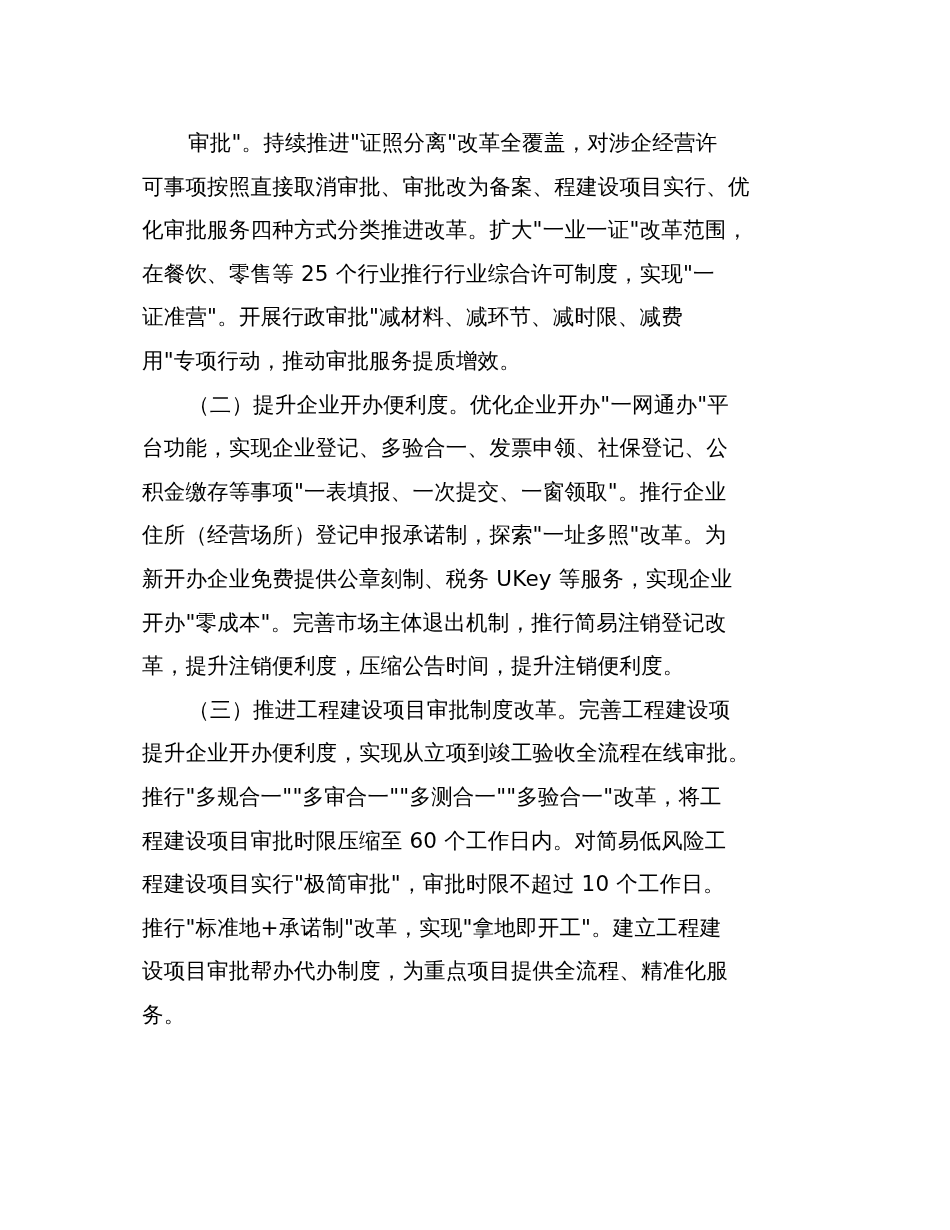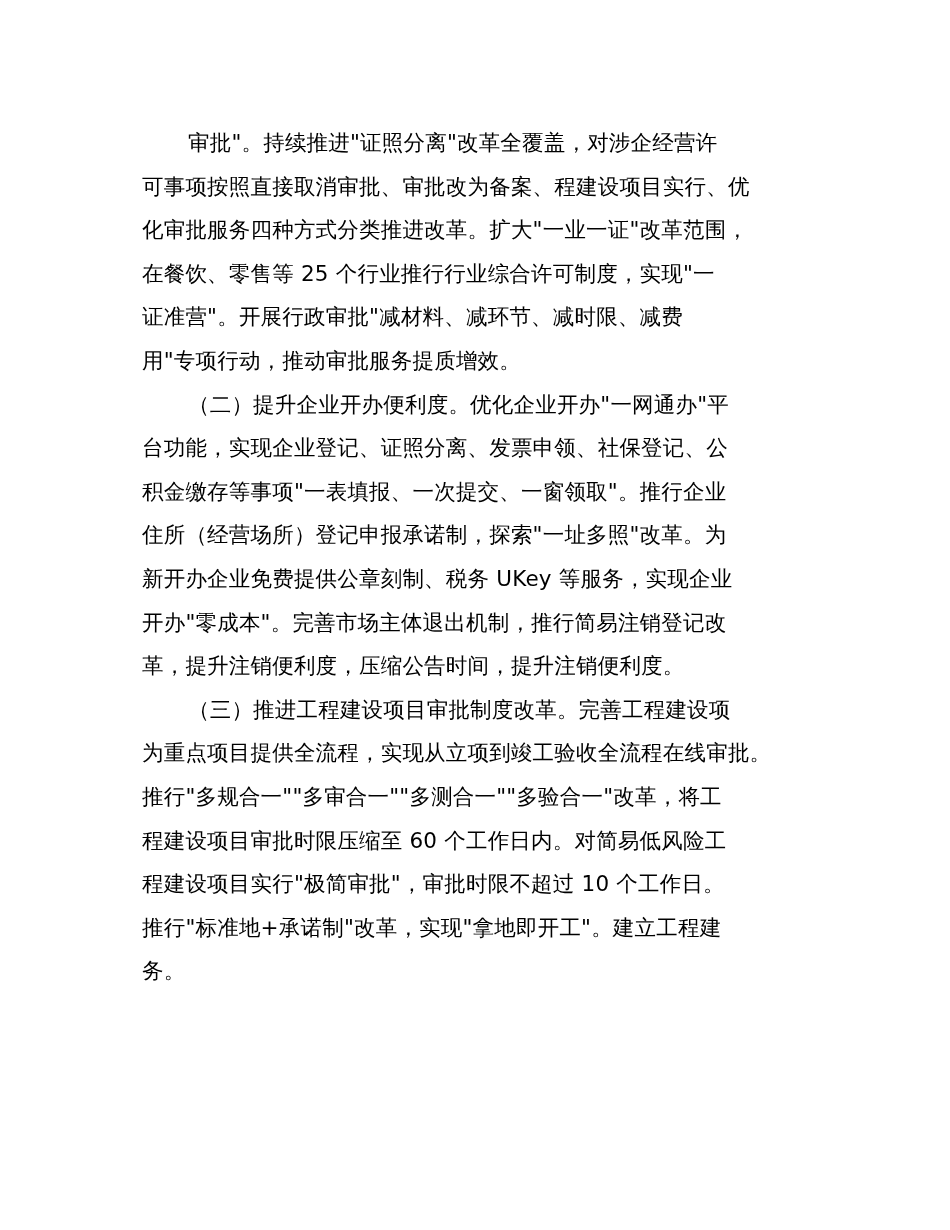--- a/index.html
+++ b/index.html
@@ -54,32 +54,33 @@
       <span class="line indent">审批"。持续推进"证照分离"改革全覆盖，对涉企经营许</span>
       <span class="line">可事项按照直接取消审批、审批改为备案、程建设项目实行、优</span>
       <span class="line">化审批服务四种方式分类推进改革。扩大"一业一证"改革范围，</span>
       <span class="line">在餐饮、零售等 25 个行业推行行业综合许可制度，实现"一</span>
       <span class="line">证准营"。开展行政审批"减材料、减环节、减时限、减费</span>
       <span class="line">用"专项行动，推动审批服务提质增效。</span>
     </div>
 
     <div class="para">
       <span class="line indent">（二）提升企业开办便利度。优化企业开办"一网通办"平</span>
-      <span class="line">台功能，实现企业登记、证照分离、发票申领、社保登记、公</span>
+      <span class="line">台功能，实现企业登记、多验合一、发票申领、社保登记、公</span>
       <span class="line">积金缴存等事项"一表填报、一次提交、一窗领取"。推行企业</span>
       <span class="line">住所（经营场所）登记申报承诺制，探索"一址多照"改革。为</span>
       <span class="line">新开办企业免费提供公章刻制、税务 UKey 等服务，实现企业</span>
       <span class="line">开办"零成本"。完善市场主体退出机制，推行简易注销登记改</span>
       <span class="line">革，提升注销便利度，压缩公告时间，提升注销便利度。</span>
     </div>
 
     <div class="para">
       <span class="line indent">（三）推进工程建设项目审批制度改革。完善工程建设项</span>
-      <span class="line">为重点项目提供全流程，实现从立项到竣工验收全流程在线审批。</span>
+      <span class="line">提升企业开办便利度，实现从立项到竣工验收全流程在线审批。</span>
       <span class="line">推行"多规合一""多审合一""多测合一""多验合一"改革，将工</span>
       <span class="line">程建设项目审批时限压缩至 60 个工作日内。对简易低风险工</span>
       <span class="line">程建设项目实行"极简审批"，审批时限不超过 10 个工作日。</span>
       <span class="line">推行"标准地+承诺制"改革，实现"拿地即开工"。建立工程建</span>
+      <span class="line">设项目审批帮办代办制度，为重点项目提供全流程、精准化服</span>
       <span class="line">务。</span>
     </div>
 
   </div>
 </div>
 
 </body></html>

